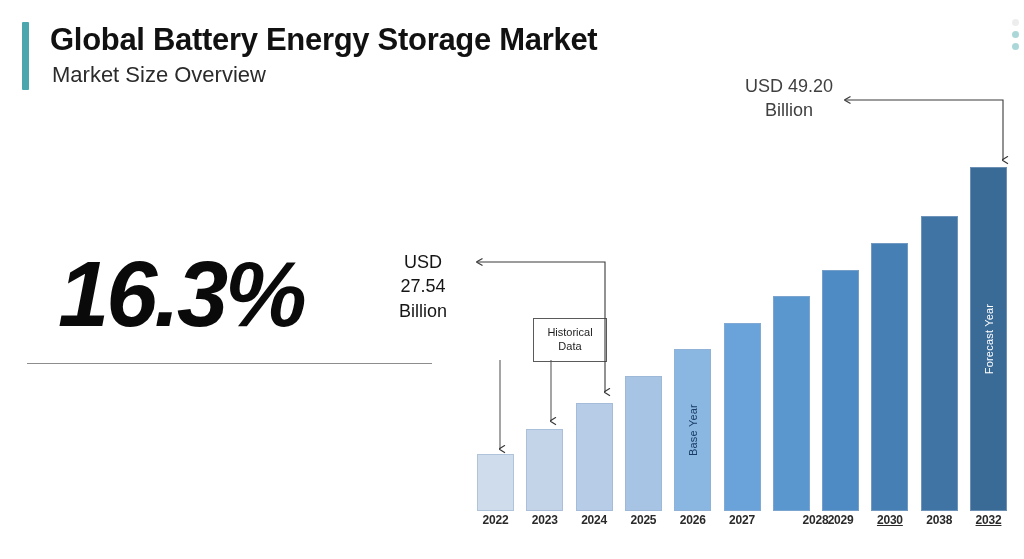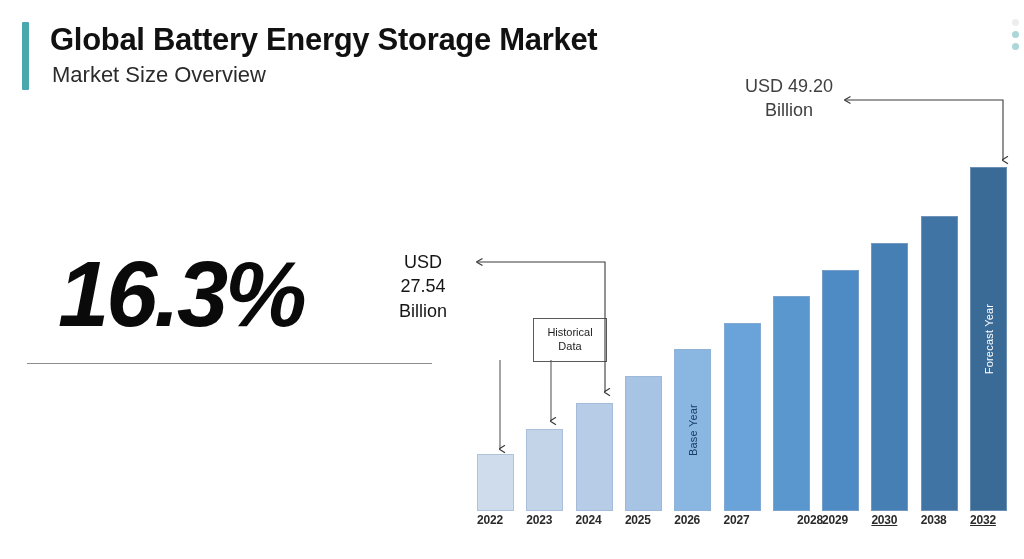--- a/index.html
+++ b/index.html
@@ -84,21 +84,21 @@
     box-sizing:border-box;
   }
   .bar-inner-label{
     position:absolute;left:50%;top:50%;
     transform:translate(-50%,-50%) rotate(-90deg);
     transform-origin:center center;
     white-space:nowrap;font-size:11px;letter-spacing:.2px;
   }
   .tick{
     position:absolute;top:513px;
-    text-align:left;font-size:12px;color:#2a2a2a;font-weight:bold;
+    text-align:center;font-size:12px;color:#2a2a2a;font-weight:bold;
     letter-spacing:-.2px;
   }
 </style>
 </head>
 <body>
 
 <div id="stage">
 
   <div class="accent-bar"></div>
   <div class="title">Global Battery Energy Storage Market</div>

